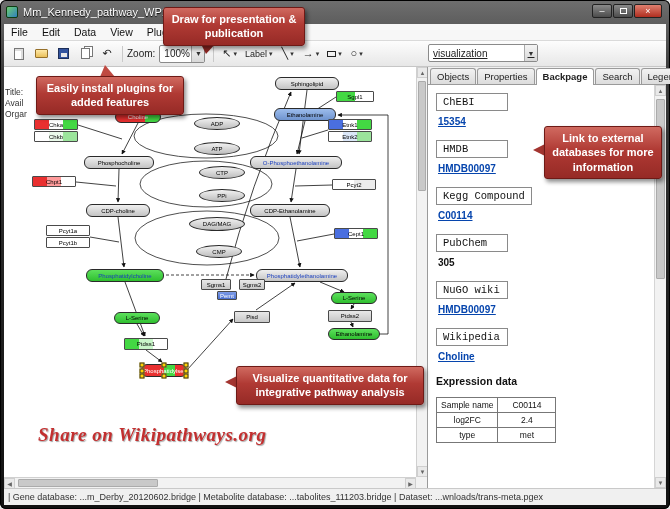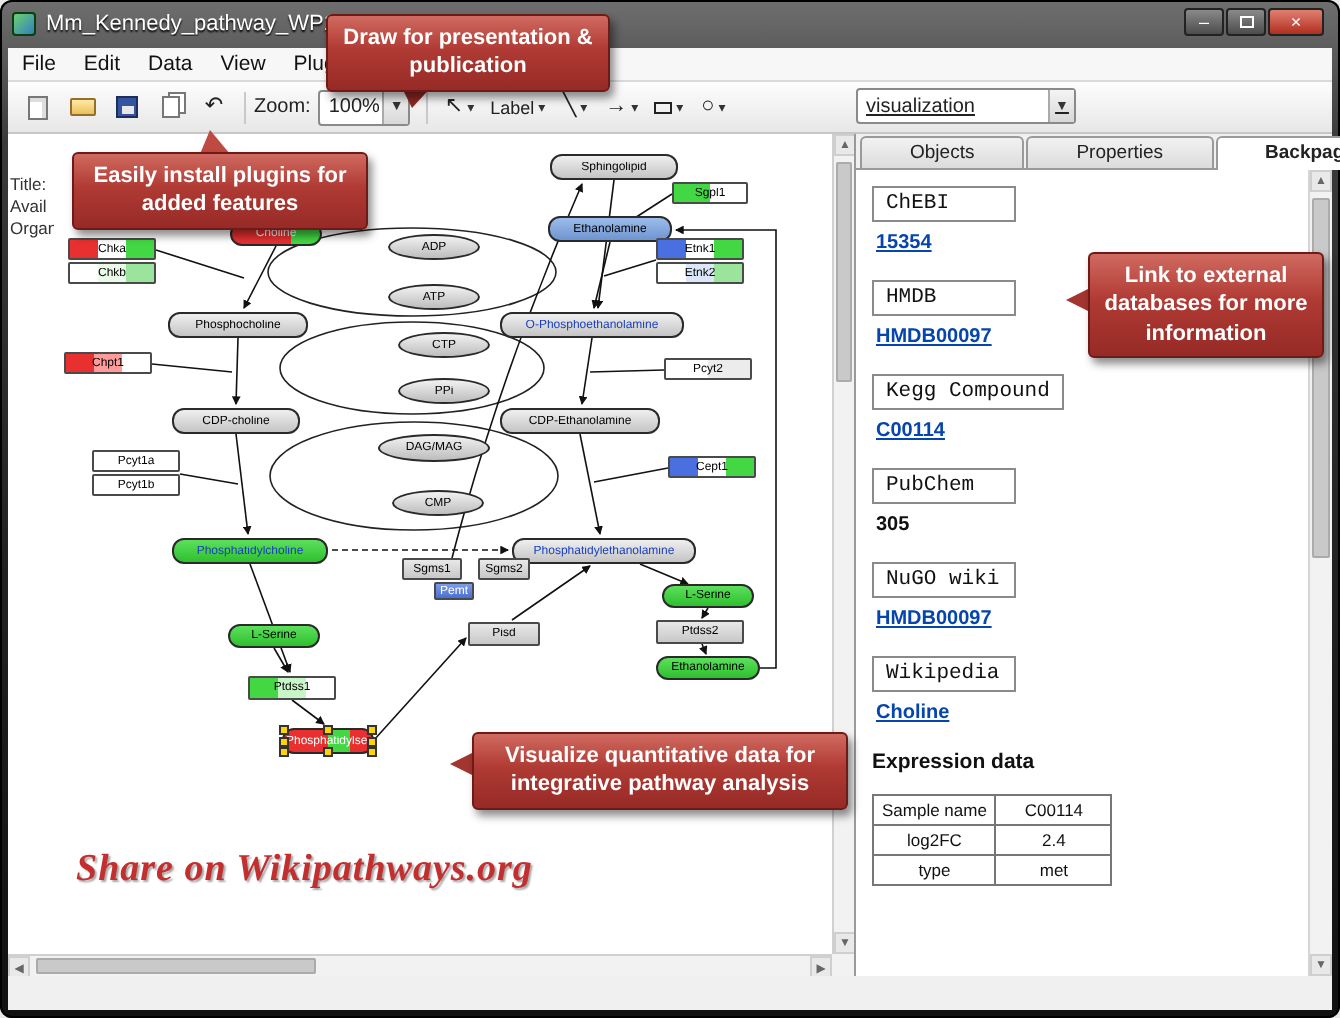--- a/index.html
+++ b/index.html
@@ -69,21 +69,21 @@
   .sb{position:absolute;background:#f2f2f2;z-index:5;}
   .sb-v{top:0;right:0;bottom:11px;width:11px;border-left:1px solid #d0d0d0;}
   .sb-h{left:0;right:11px;bottom:0;height:11px;border-top:1px solid #d0d0d0;}
   .sb-corner{width:11px;height:11px;right:0;bottom:0;}
   .sb-arrow{position:absolute;width:11px;height:11px;display:flex;align-items:center;justify-content:center;
     font-size:6px;color:#666;background:#e9e9e9;border:1px solid #cfcfcf;}
   .sb-thumb{position:absolute;background:#c9c9c9;border:1px solid #ababab;border-radius:1px;}
   
   .panel{width:238px;display:flex;flex-direction:column;background:#f0f0f0;}
   .tabrow{height:18px;display:flex;align-items:flex-end;padding-left:2px;gap:1px;border-bottom:1px solid #9a9a9a;}
-  .tab{font-size:9.5px;padding:2px 24px 2px;border:1px solid #9a9a9a;border-bottom:none;
+  .tab{font-size:9.5px;padding:2px 6px 2px;border:1px solid #9a9a9a;border-bottom:none;
     background:linear-gradient(180deg,#f2f2f2,#dcdcdc);border-radius:3px 3px 0 0;color:#222;}
   .tab.active{background:#fff;position:relative;top:1px;padding-bottom:3px;font-weight:bold;}
   .panel-body{position:relative;flex:1;background:#fff;overflow:hidden;}
   .panel-content{position:absolute;left:8px;top:8px;right:14px;bottom:0;font-size:10px;color:#111;}
   .bp-header{display:inline-block;min-width:72px;border:1px solid #8a8a8a;background:#fff;
     padding:2px 6px;font-size:10.5px;margin-bottom:5px;font-family:Liberation Mono, monospace;}
   .bp-value{display:block;margin:0 0 13px 2px;font-size:10px;color:#111;font-weight:bold;}
   .bp-value.link{color:#0645ad;text-decoration:underline;}
   .bp-bold{font-weight:bold;font-size:10.5px;margin:4px 0 10px;}
   .bp-geneid{font-weight:bold;font-size:8.5px;margin:2px 0 4px;}
@@ -387,20 +387,23 @@
           </div>
           <div class="panel-sb">
             <span class="sb-arrow" style="top:0;left:0;">▲</span>
             <span class="sb-thumb" style="left:1px;right:1px;top:14px;height:180px;"></span>
             <span class="sb-arrow" style="bottom:0;left:0;">▼</span>
           </div>
         </div>
       </div>
     </div>
 
+    <div class="statusbar">
+      <span>| Gene database: ...m_Derby_20120602.bridge   | Metabolite database: ...tabolites_111203.bridge   | Dataset: ...wnloads/trans-meta.pgex</span>
+    </div>
   </div>
 </div>
 
 <div class="callout" style="left:163px;top:7px;width:142px;">Draw for presentation &amp; publication</div>
 <span class="pt" style="left:200px;top:42px;border-left:6px solid transparent;border-right:11px solid transparent;border-top:12px solid #8f2723;"></span>
 
 <div class="callout" style="left:36px;top:76px;width:148px;">Easily install plugins for added features</div>
 <span class="pt" style="left:100px;top:65px;border-left:5px solid transparent;border-right:10px solid transparent;border-bottom:12px solid #bf4a42;"></span>
 
 <div class="callout" style="left:544px;top:126px;width:118px;">Link  to external databases  for more information</div>

